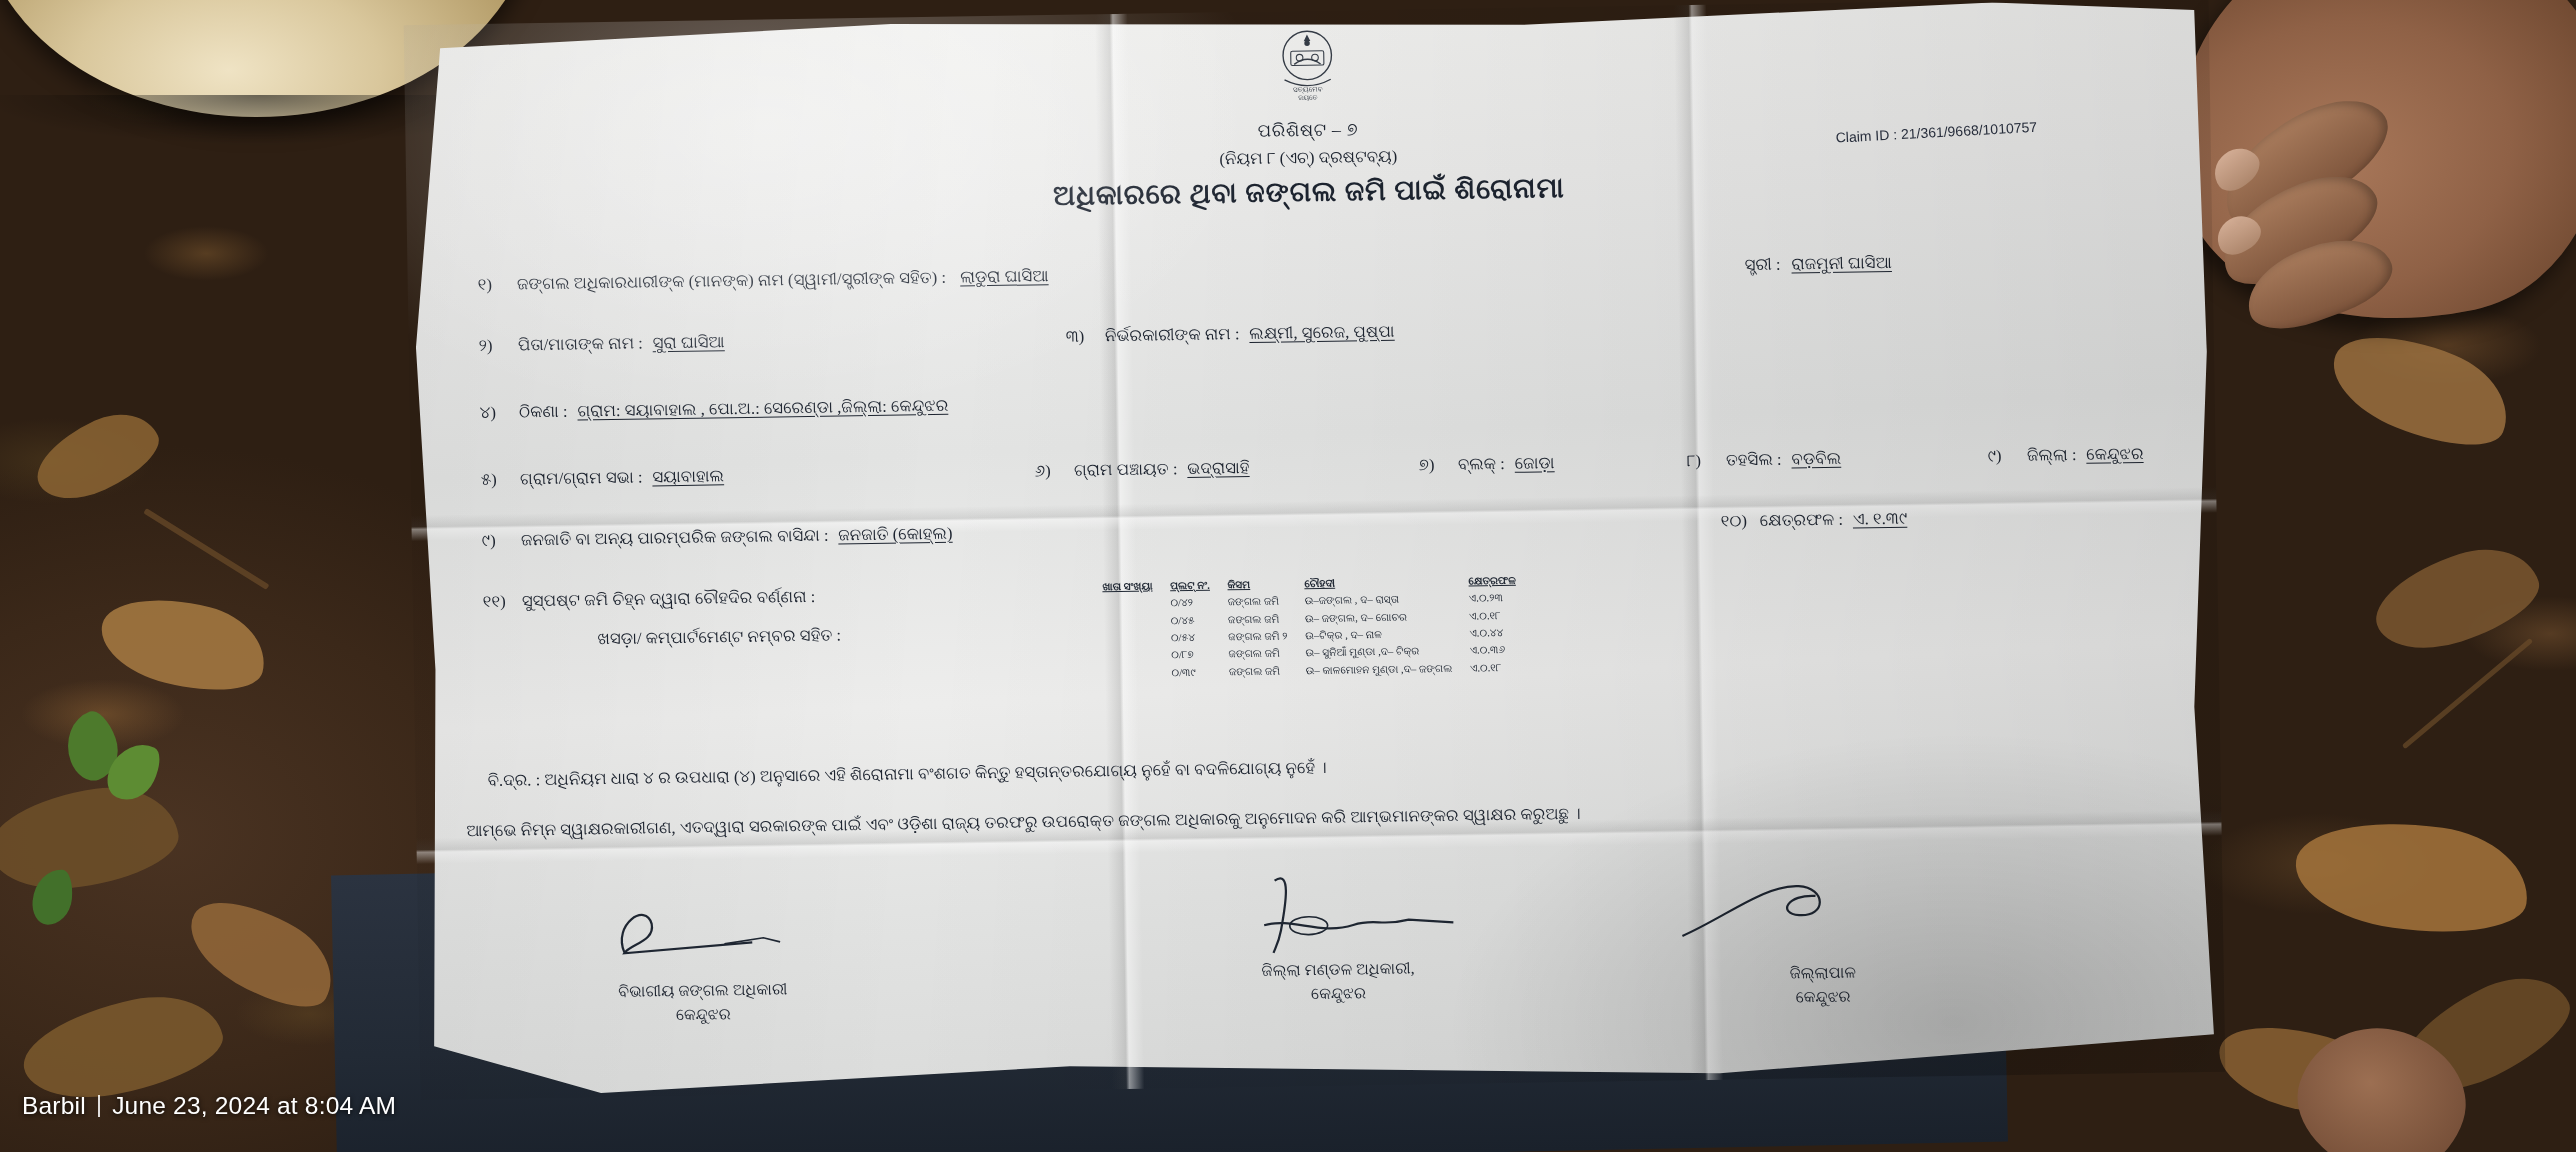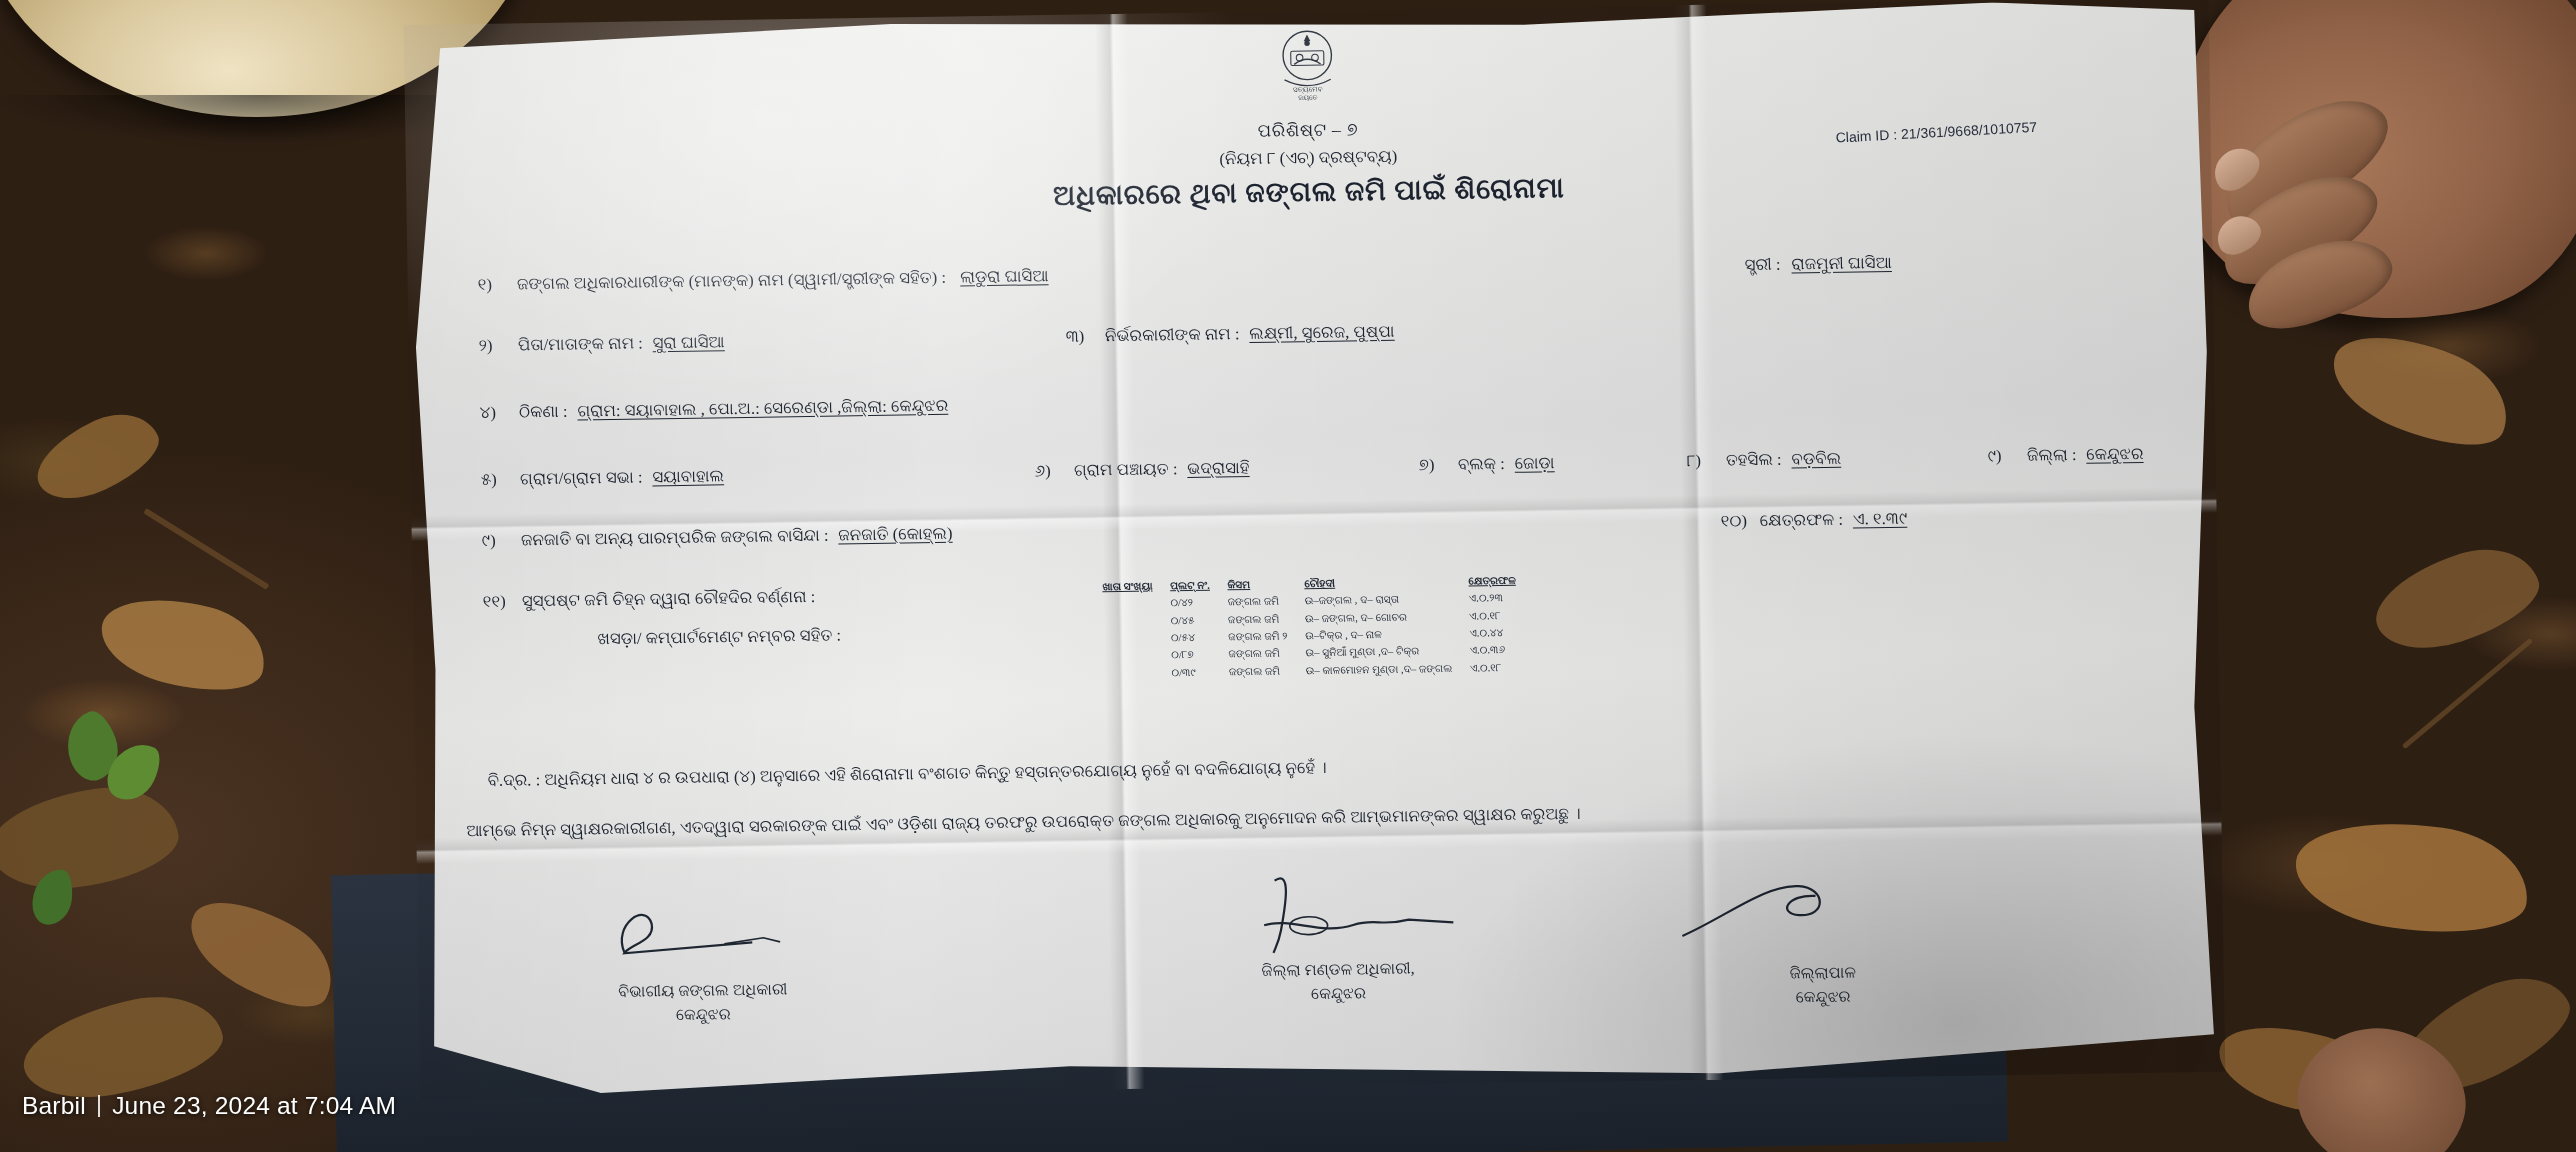--- a/index.html
+++ b/index.html
@@ -316,16 +316,16 @@
         <div>କେନ୍ଦୁଝର</div>
       </div>
 
     </div>
     <div class="shade"></div>
   </div>
 
   <div class="stamp">
     <span>Barbil</span>
     <span class="bar"></span>
-    <span>June 23, 2024 at 7:04 AM</span>
+    <span>June 23, 2024 at 8:04 AM</span>
   </div>
 </div>
 
 
 </body></html>

